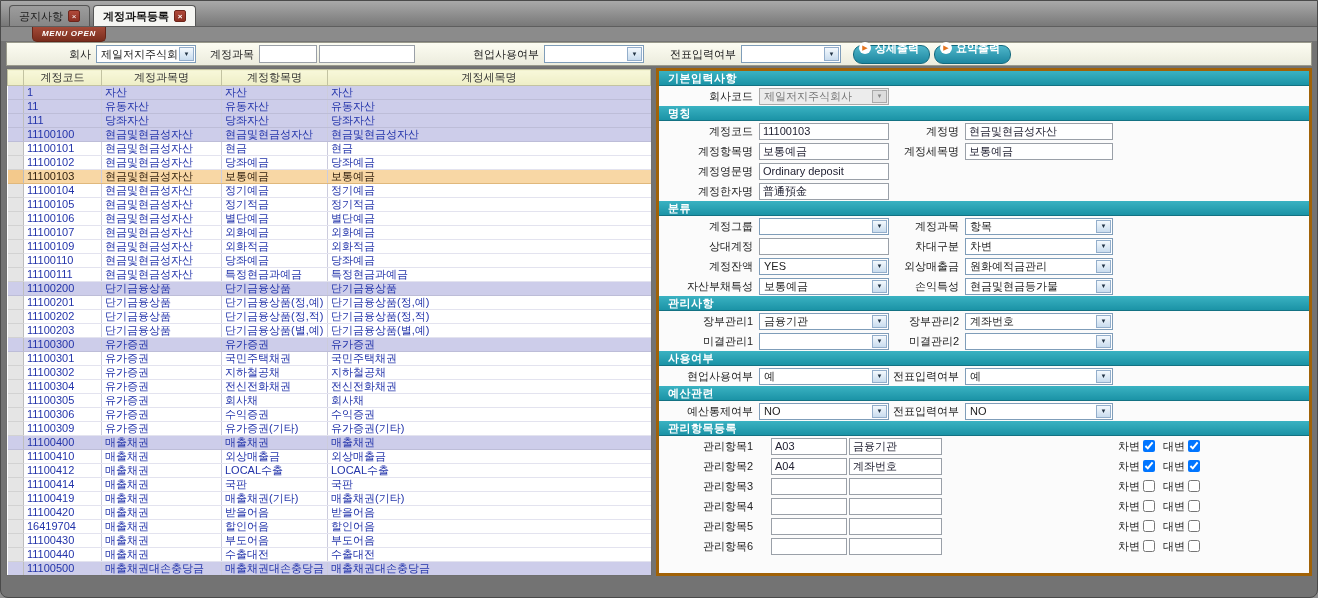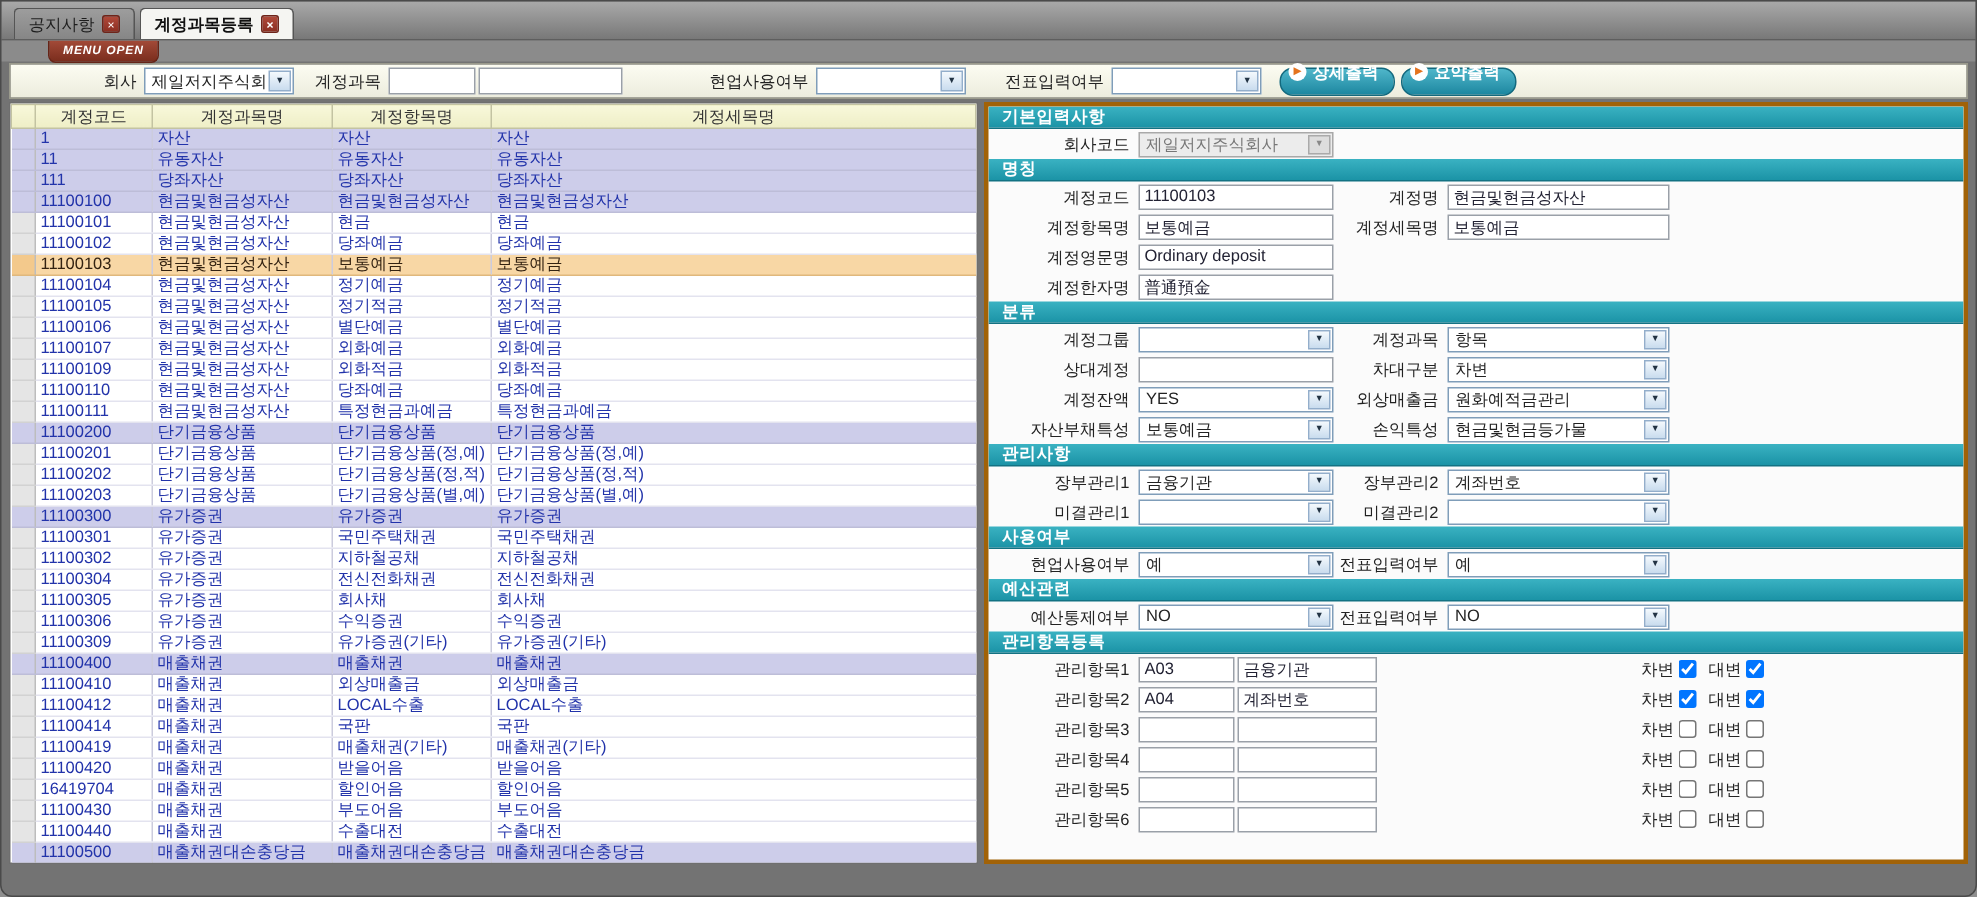--- a/index.html
+++ b/index.html
@@ -52,21 +52,21 @@
   
   .panel { flex:1; height:508px; border:3px solid #a16207; background:#fbfbfb; overflow:hidden; }
   .sec-title { background:linear-gradient(#3ab2c2,#1b93a6); color:#fff; font-weight:bold; font-size:11px; height:15px; line-height:15px; padding-left:9px; border-bottom:1px solid #137283; letter-spacing:.5px; }
   .prow { display:flex; align-items:center; height:20px; }
   .plabel { width:100px; text-align:right; padding-right:6px; color:#222; white-space:nowrap; flex:0 0 auto; }
   .plabel2 { width:76px;text-align:right; }
   .pfield { width:130px; flex:0 0 auto; }
   .pfield.col2 { width:148px; }
   input.pfield { height:17px; }
   .sel.pfield { height:17px; }
-  .mg-code { width:64px; height:17px; flex:0 0 auto; }
+  .mg-code { width:76px; height:17px; flex:0 0 auto;margin-left:12px; }
   .mg-name { width:93px; height:17px; margin-left:2px; flex:0 0 auto; }
   .mg-spacer { width:168px; flex:0 0 auto; }
   .cb-label { margin:0 3px 0 8px; color:#222; }
   .cb { width:12px; height:12px; }
 </style>
 </head>
 <body>
 
 <div class="window">
 

